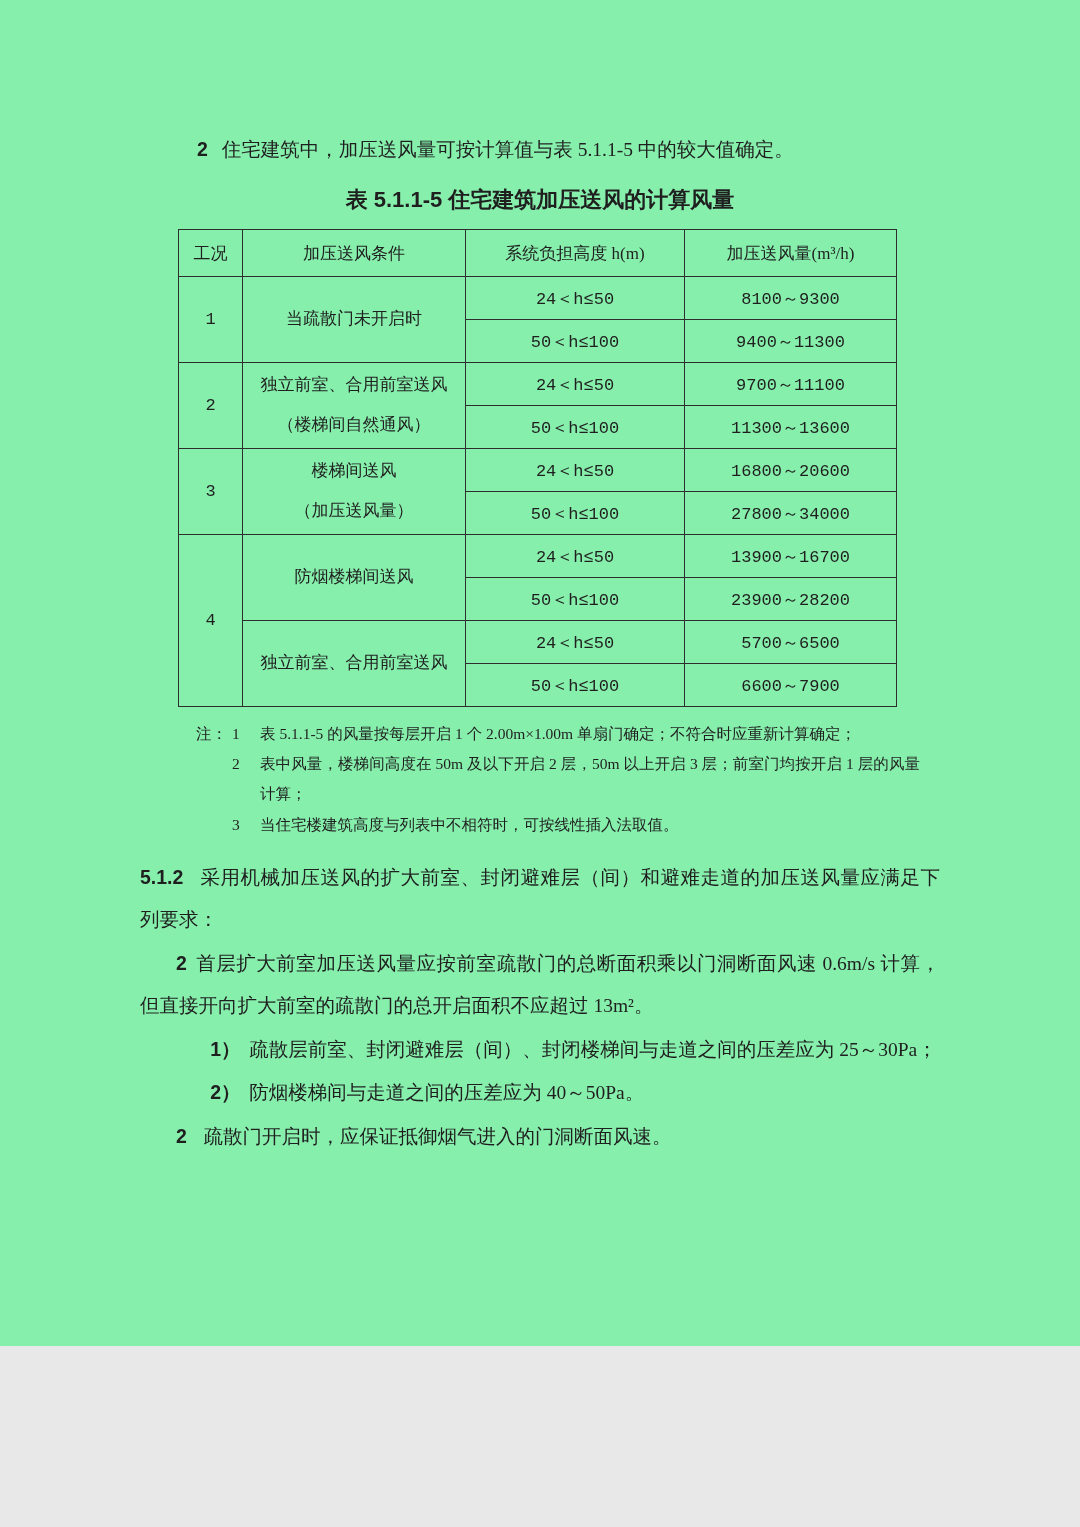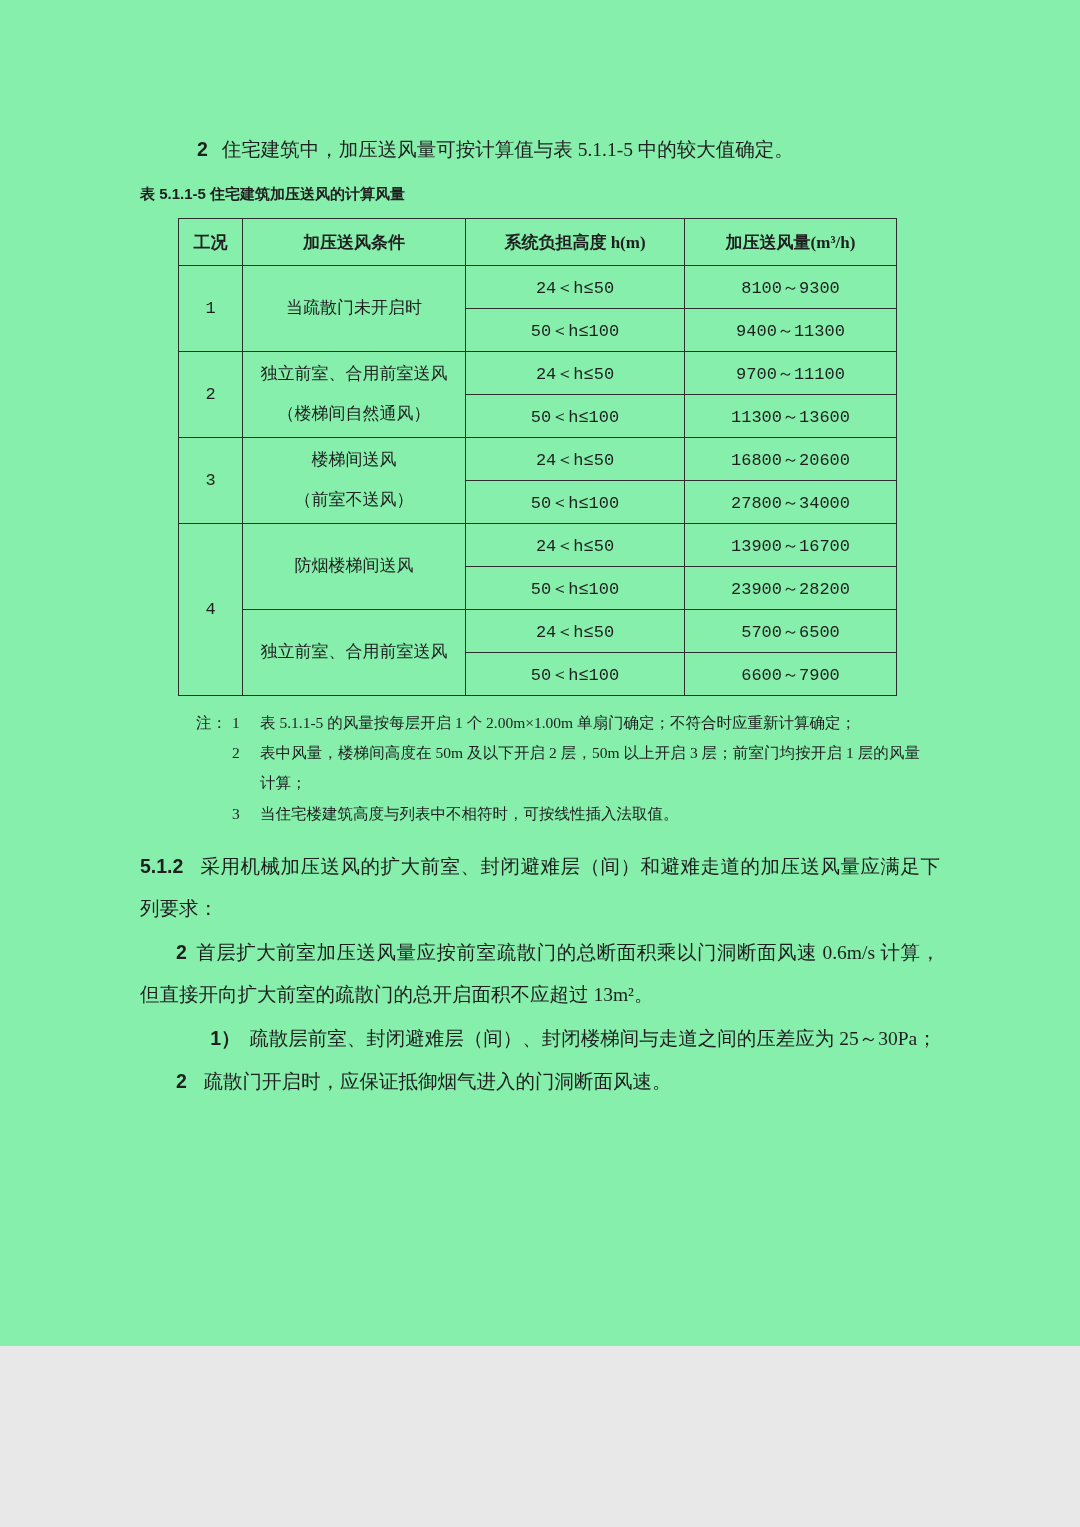--- a/index.html
+++ b/index.html
@@ -4,27 +4,27 @@
 <style>
   html,body{margin:0;padding:0;background:#e8e8e8;}
   .page{position:relative;width:1080px;height:1346px;background:#86efac;margin:0 auto;
         font-family:"Liberation Serif","DejaVu Serif",serif;color:#1f1f1f;overflow:hidden;}
   .content{position:absolute;left:140px;top:136px;width:800px;}
   .b{font-family:"Liberation Sans","DejaVu Sans",sans-serif;font-weight:bold;}
 
   .intro{font-size:19.5px;margin:0 0 22px 0;padding-left:57px;}
   .intro .num{margin-right:14px;}
 
-  .tbl-title{text-align:left;font-size:15px;margin:0 0 14px 0;}
+  .tbl-title{text-align:center;font-size:22px;margin:0 0 14px 0;}
 
   table.ptable{border-collapse:collapse;margin-left:38px;width:718px;font-size:17px;
                text-align:center;table-layout:fixed;}
   table.ptable td,table.ptable th{border:1px solid #2e2e2e;padding:2px 4px;
                font-weight:normal;vertical-align:middle;}
-  table.ptable th{height:42px;font-weight:bold;}
+  table.ptable th{height:42px;}
   table.ptable td{height:38px;font-family:Liberation Mono, monospace;}
   td.cond{white-space:pre-line;line-height:2.35;}
 
   .notes{margin:12px 0 0 56px;font-size:15.5px;line-height:1.95;width:724px;}
   .note{display:flex;align-items:flex-start;}
   .note-label{flex:none;width:36px;}
   .note-num{flex:none;width:28px;}
   .note-text{flex:1;text-align:justify;}
 
   .bodytext{margin-top:16px;font-size:19.5px;line-height:2.18;text-align:justify;}
@@ -80,21 +80,21 @@
         <td>9700～11100</td>
       </tr>
       <tr>
         <td>50＜h≤100</td>
         <td>11300～13600</td>
       </tr>
 
       <tr>
         <td rowspan="2">3</td>
         <td rowspan="2" class="cond">楼梯间送风
-（前室不送风）</td>
+（加压送风量）</td>
         <td>24＜h≤50</td>
         <td>16800～20600</td>
       </tr>
       <tr>
         <td>50＜h≤100</td>
         <td>27800～34000</td>
       </tr>
 
       <tr>
         <td rowspan="4">4</td>
@@ -133,19 +133,20 @@
         <span class="note-label"></span>
         <span class="note-num">3</span>
         <div class="note-text">当住宅楼建筑高度与列表中不相符时，可按线性插入法取值。</div>
       </div>
     </div>
 
     <div class="bodytext">
       <p><span class="b lblgap">5.1.2</span><span>采用机械加压送风的扩大前室、封闭避难层（间）和避难走道的加压送风量应满足下列要求：</span></p>
       <p class="ind1"><span class="b lblgap-sm">2</span><span>首层扩大前室加压送风量应按前室疏散门的总断面积乘以门洞断面风速 0.6m/s 计算，但直接开向扩大前室的疏散门的总开启面积不应超过 13m²。</span></p>
       <p class="ind2"><span class="b lblgap-sm">1）</span><span>疏散层前室、封闭避难层（间）、封闭楼梯间与走道之间的压差应为 25～30Pa；</span></p>
+      <p class="ind2"><span class="b lblgap-sm">2）</span><span>防烟楼梯间与走道之间的压差应为 40～50Pa。</span></p>
       <p class="ind1"><span class="b lblgap">2</span><span>疏散门开启时，应保证抵御烟气进入的门洞断面风速。</span></p>
     </div>
 
   </div>
 
   <div class="pageno">17</div>
 </div>
 
 </body></html>

